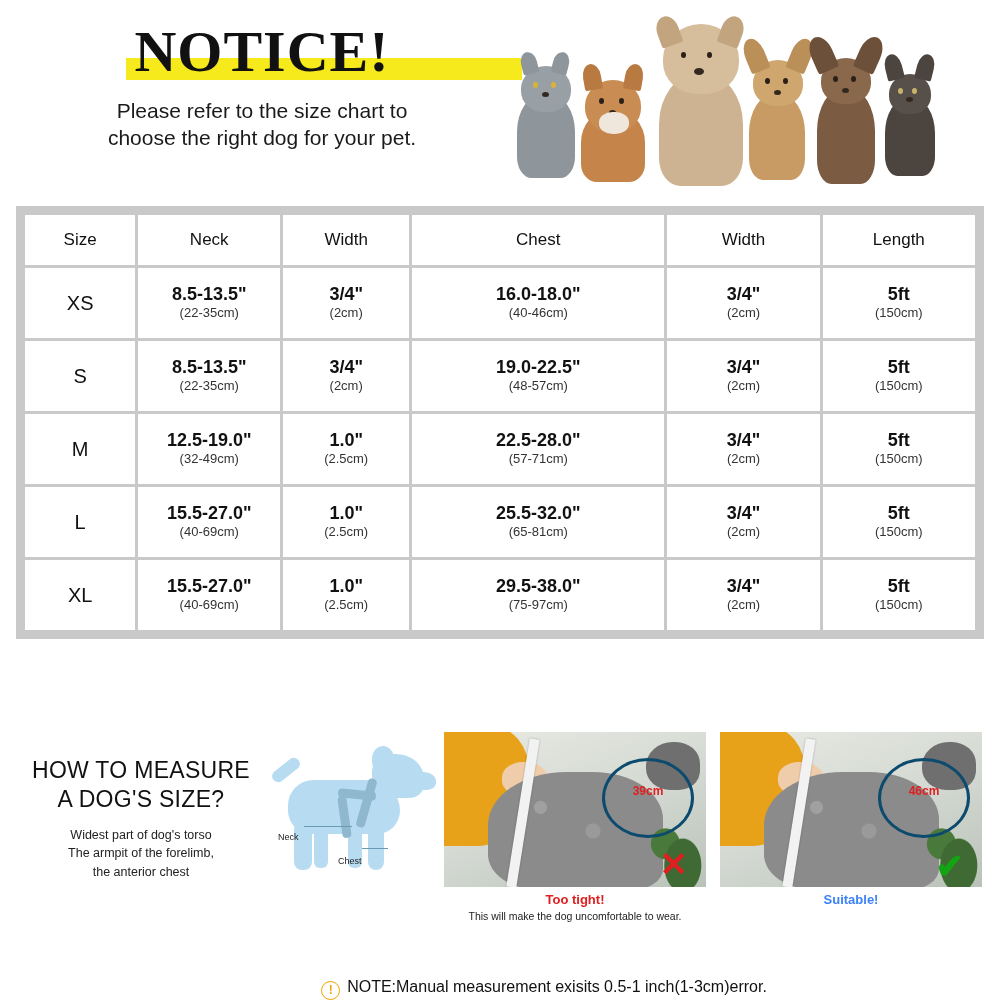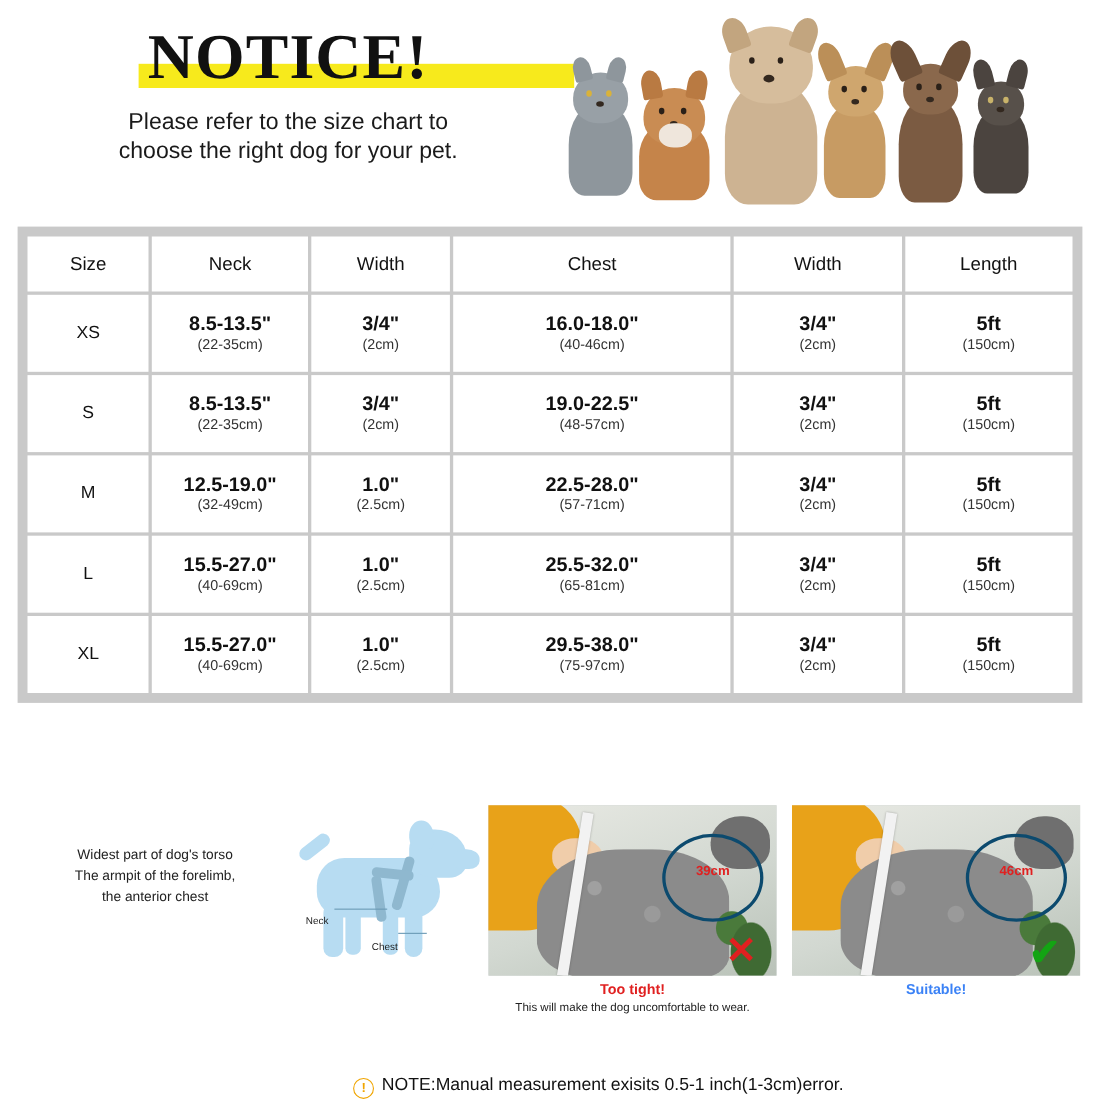--- a/index.html
+++ b/index.html
@@ -145,21 +145,21 @@
     font-size: 18px;
     font-weight: bold;
     line-height: 1.15;
   }
   .val-sub {
     font-size: 13px;
     color: #333;
     line-height: 1.3;
   }
   .size-cell {
-    font-size: 16px;
+    font-size: 20px;
   }
   .blank-cell { background: #ffffff; }
 
   
   .measure {
     position: absolute;
     left: 16px;
     top: 732px;
     width: 968px;
     height: 218px;
@@ -567,20 +567,24 @@
           <div class="val-sub">(150cm)</div>
         </td>
       </tr>
     </tbody>
   </table>
 </div>
 
 <div class="measure">
 
   <div class="howto">
+    <h2>
+      <span>HOW TO MEASURE</span><br>
+      <span>A DOG'S SIZE?</span>
+    </h2>
     <p>
       <span>Widest part of dog's torso</span><br>
       <span>The armpit of the forelimb,</span><br>
       <span>the anterior chest</span>
     </p>
   </div>
 
   <div class="dogdiagram">
     <div class="dogsil" style="left:24px; top:36px; width:112px; height:54px; border-radius:28px 34px 26px 26px;"></div>
     <div class="dogsil" style="left:108px; top:10px; width:52px; height:44px; border-radius:40% 55% 30% 45%;"></div>

